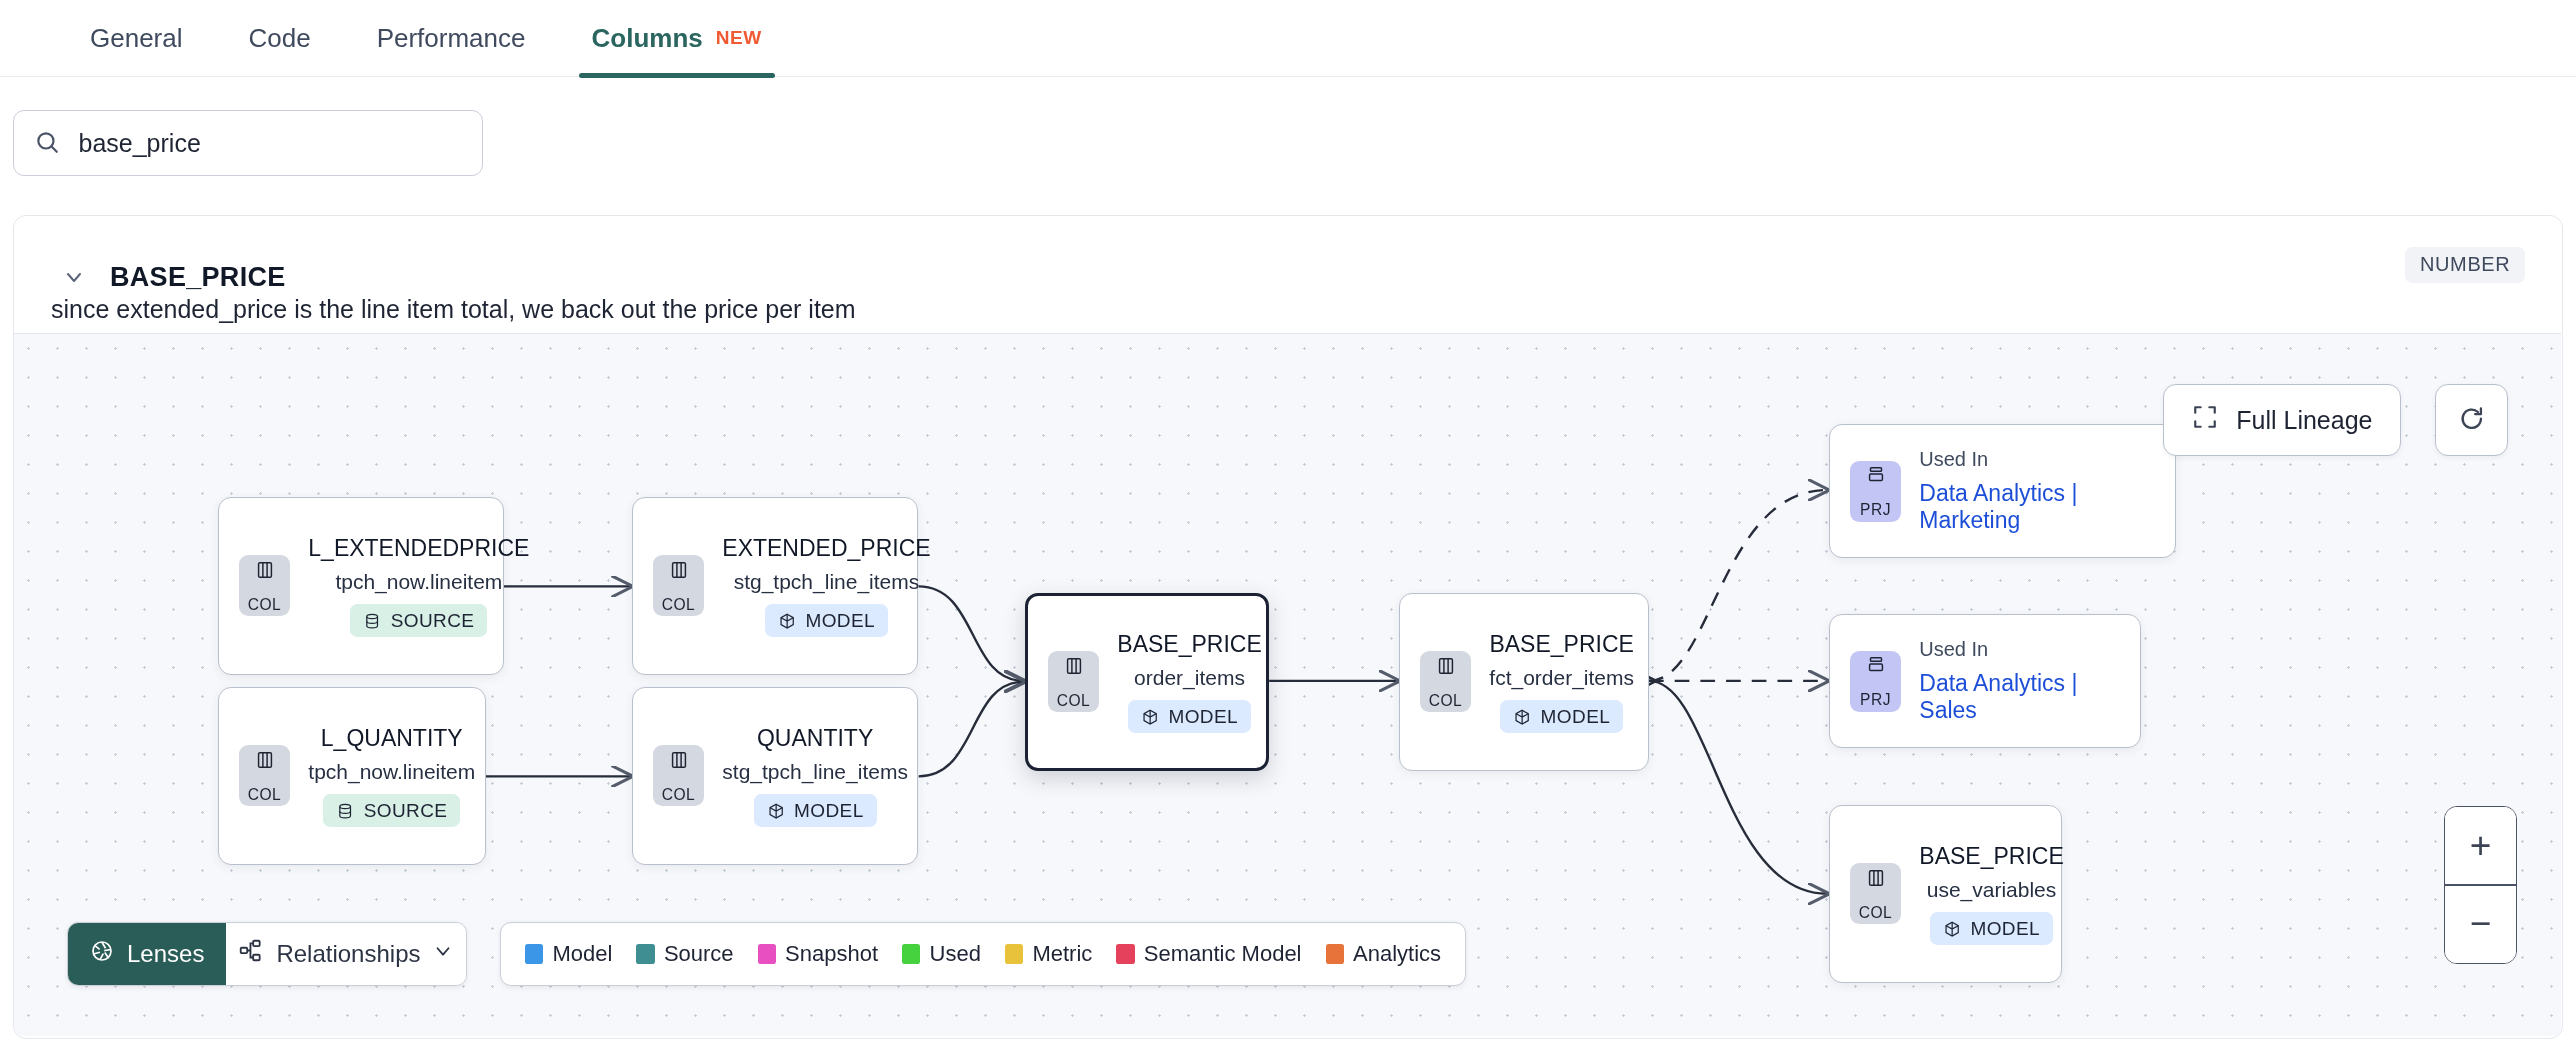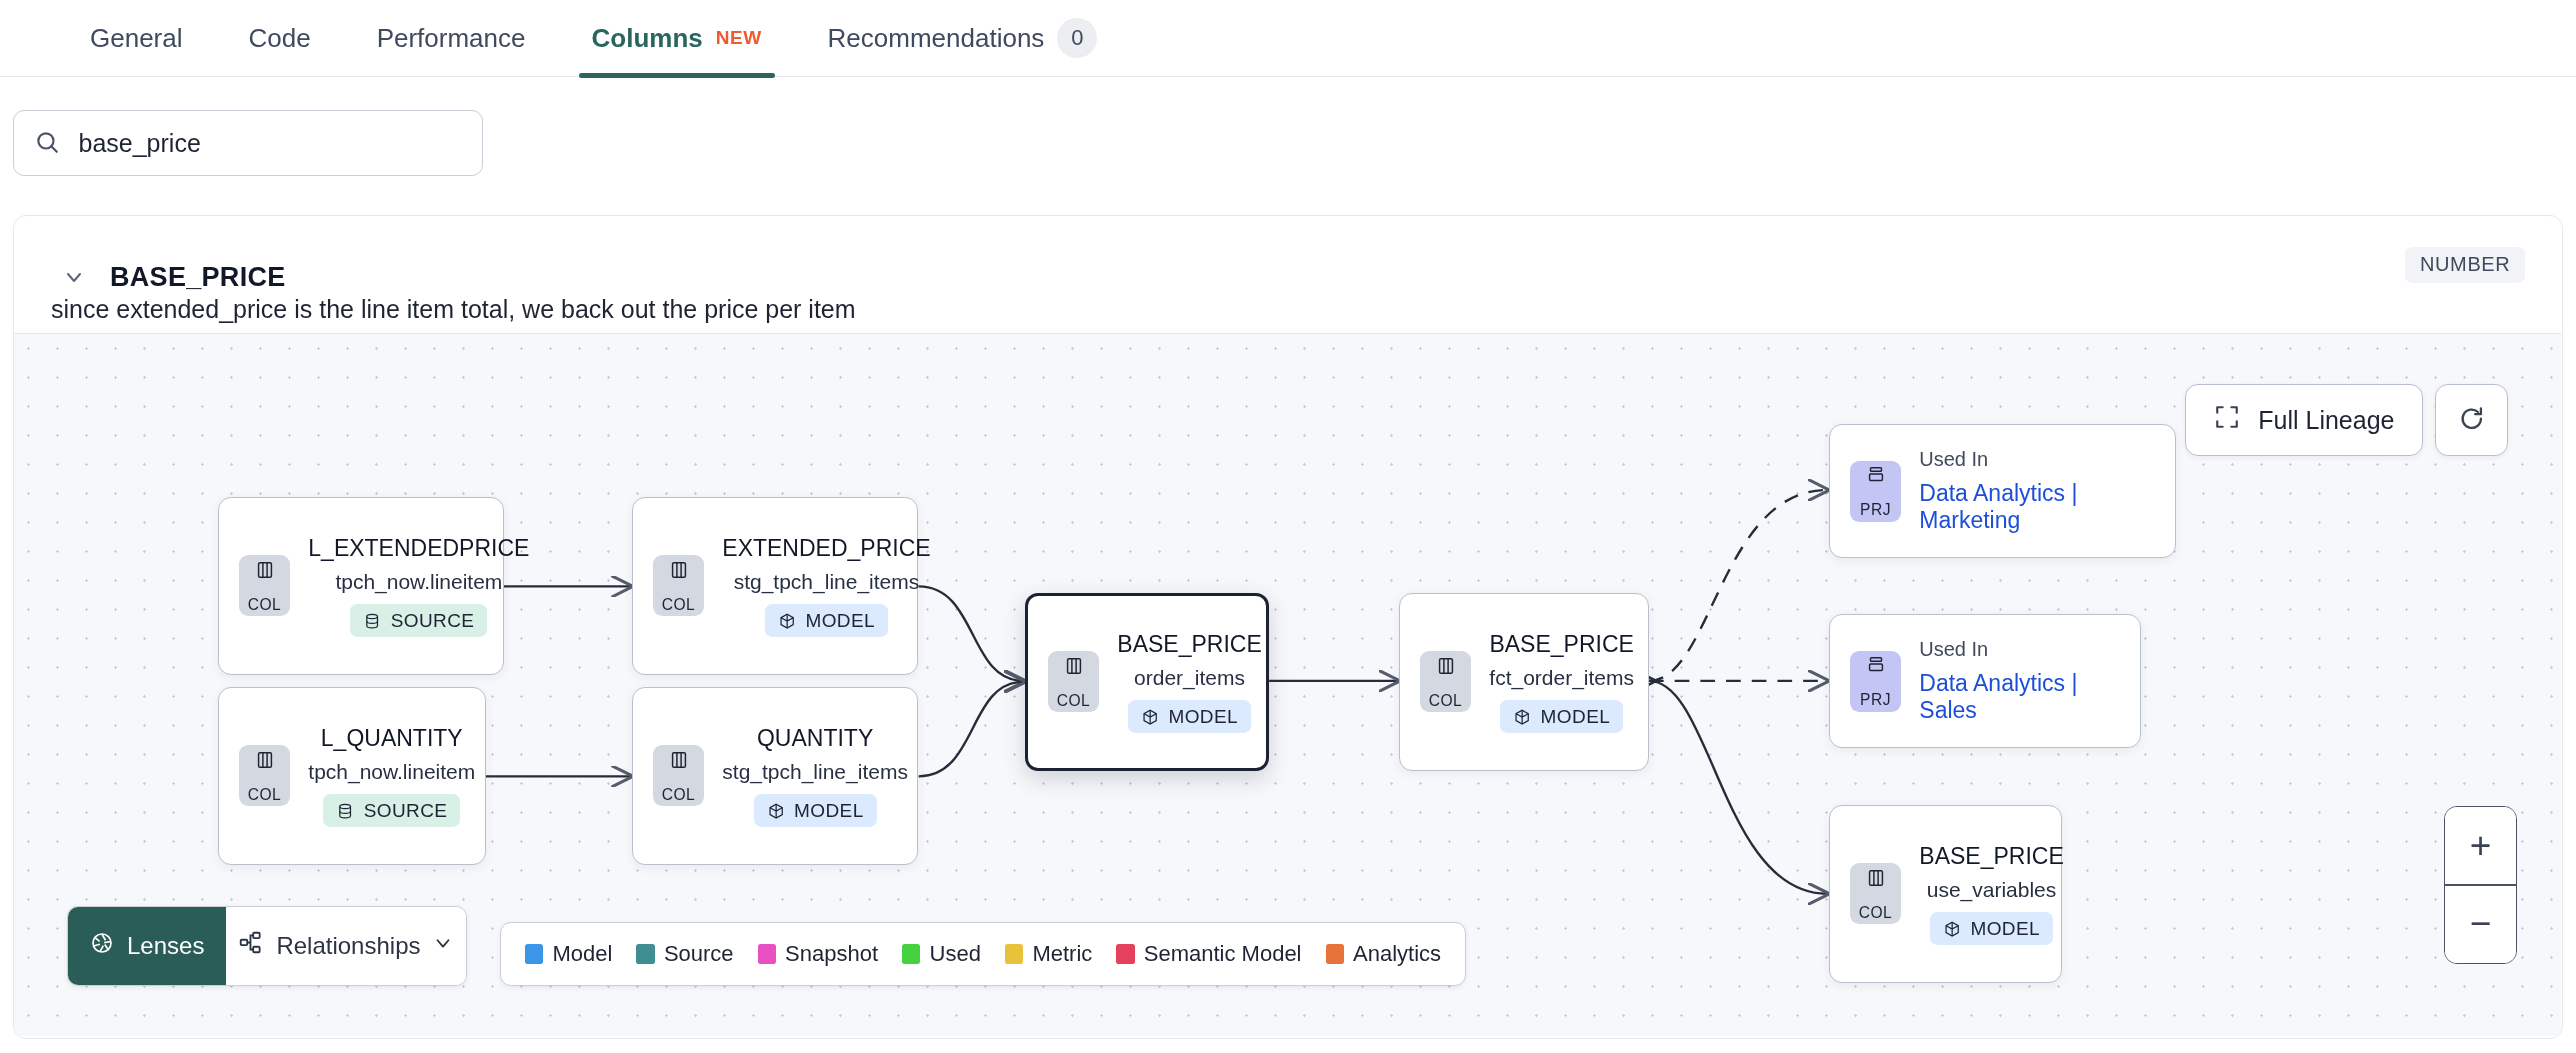--- a/index.html
+++ b/index.html
@@ -227,21 +227,21 @@
   .mat-badge.model  { background: #dbeafe; }
   .mat-badge.source { background: #d8f0e6; }
 
   .node.usedin .node-body { gap: 9.2px; align-items: flex-start; }
   .node.usedin .node-title { font-size: 20px; color: #3f4a5e; align-self: flex-start; }
   .node.usedin .node-sub { font-size: 23px; color: #1d4ed8; }
 
   
   .full-lineage-btn {
     position: absolute;
-    right: 138px; top: 50px;
+    right: 160px; top: 50px;
     height: 72px;
     padding: 0 27.5px;
     display: flex; align-items: center; gap: 18.3px;
     background: #fff;
     border: 1.8px solid #b9c0cd;
     border-radius: 13px;
     font-size: 25px;
     color: #1e2433;
     cursor: pointer;
     box-shadow: 0 1.8px 5.5px rgba(40,50,70,0.06);
@@ -276,21 +276,21 @@
     font-size: 37px; color: #3b4354;
     cursor: pointer;
     display: flex; align-items: center; justify-content: center;
   }
   .zoomctl .sep { height: 1.8px; background: #4a5366; }
 
   
   .lensgroup {
     position: absolute;
     left: 53px; bottom: 50px;
-    height: 80px;
+    height: 64px;
     display: flex;
     border-radius: 11px;
     overflow: hidden;
     border: 1.8px solid #c9ced9;
     background: #fff;
     box-shadow: 0 1.8px 5.5px rgba(40,50,70,0.08);
   }
   .lens-btn {
     display: flex; align-items: center; gap: 13px;
     padding: 0 22px;
@@ -342,24 +342,20 @@
     <div class="tab">
       <span>Code</span>
     </div>
     <div class="tab">
       <span>Performance</span>
     </div>
     <div class="tab active">
       <span>Columns</span>
       <span class="newbadge">NEW</span>
     </div>
-    <div class="tab">
-      <span>Recommendations</span>
-      <span class="countbadge">0</span>
-    </div>
   </div>
 
   <div class="searchwrap">
     <span>
       <svg width="26" height="26" viewBox="0 0 24 24" fill="none" stroke="#4a5366" stroke-width="2" stroke-linecap="round" stroke-linejoin="round">
         <circle cx="11" cy="11" r="7"></circle>
           <line x1="16.2" y1="16.2" x2="21" y2="21"></line>
       </svg>
     </span>
     <input value="base_price" placeholder="Search columns" style="">

